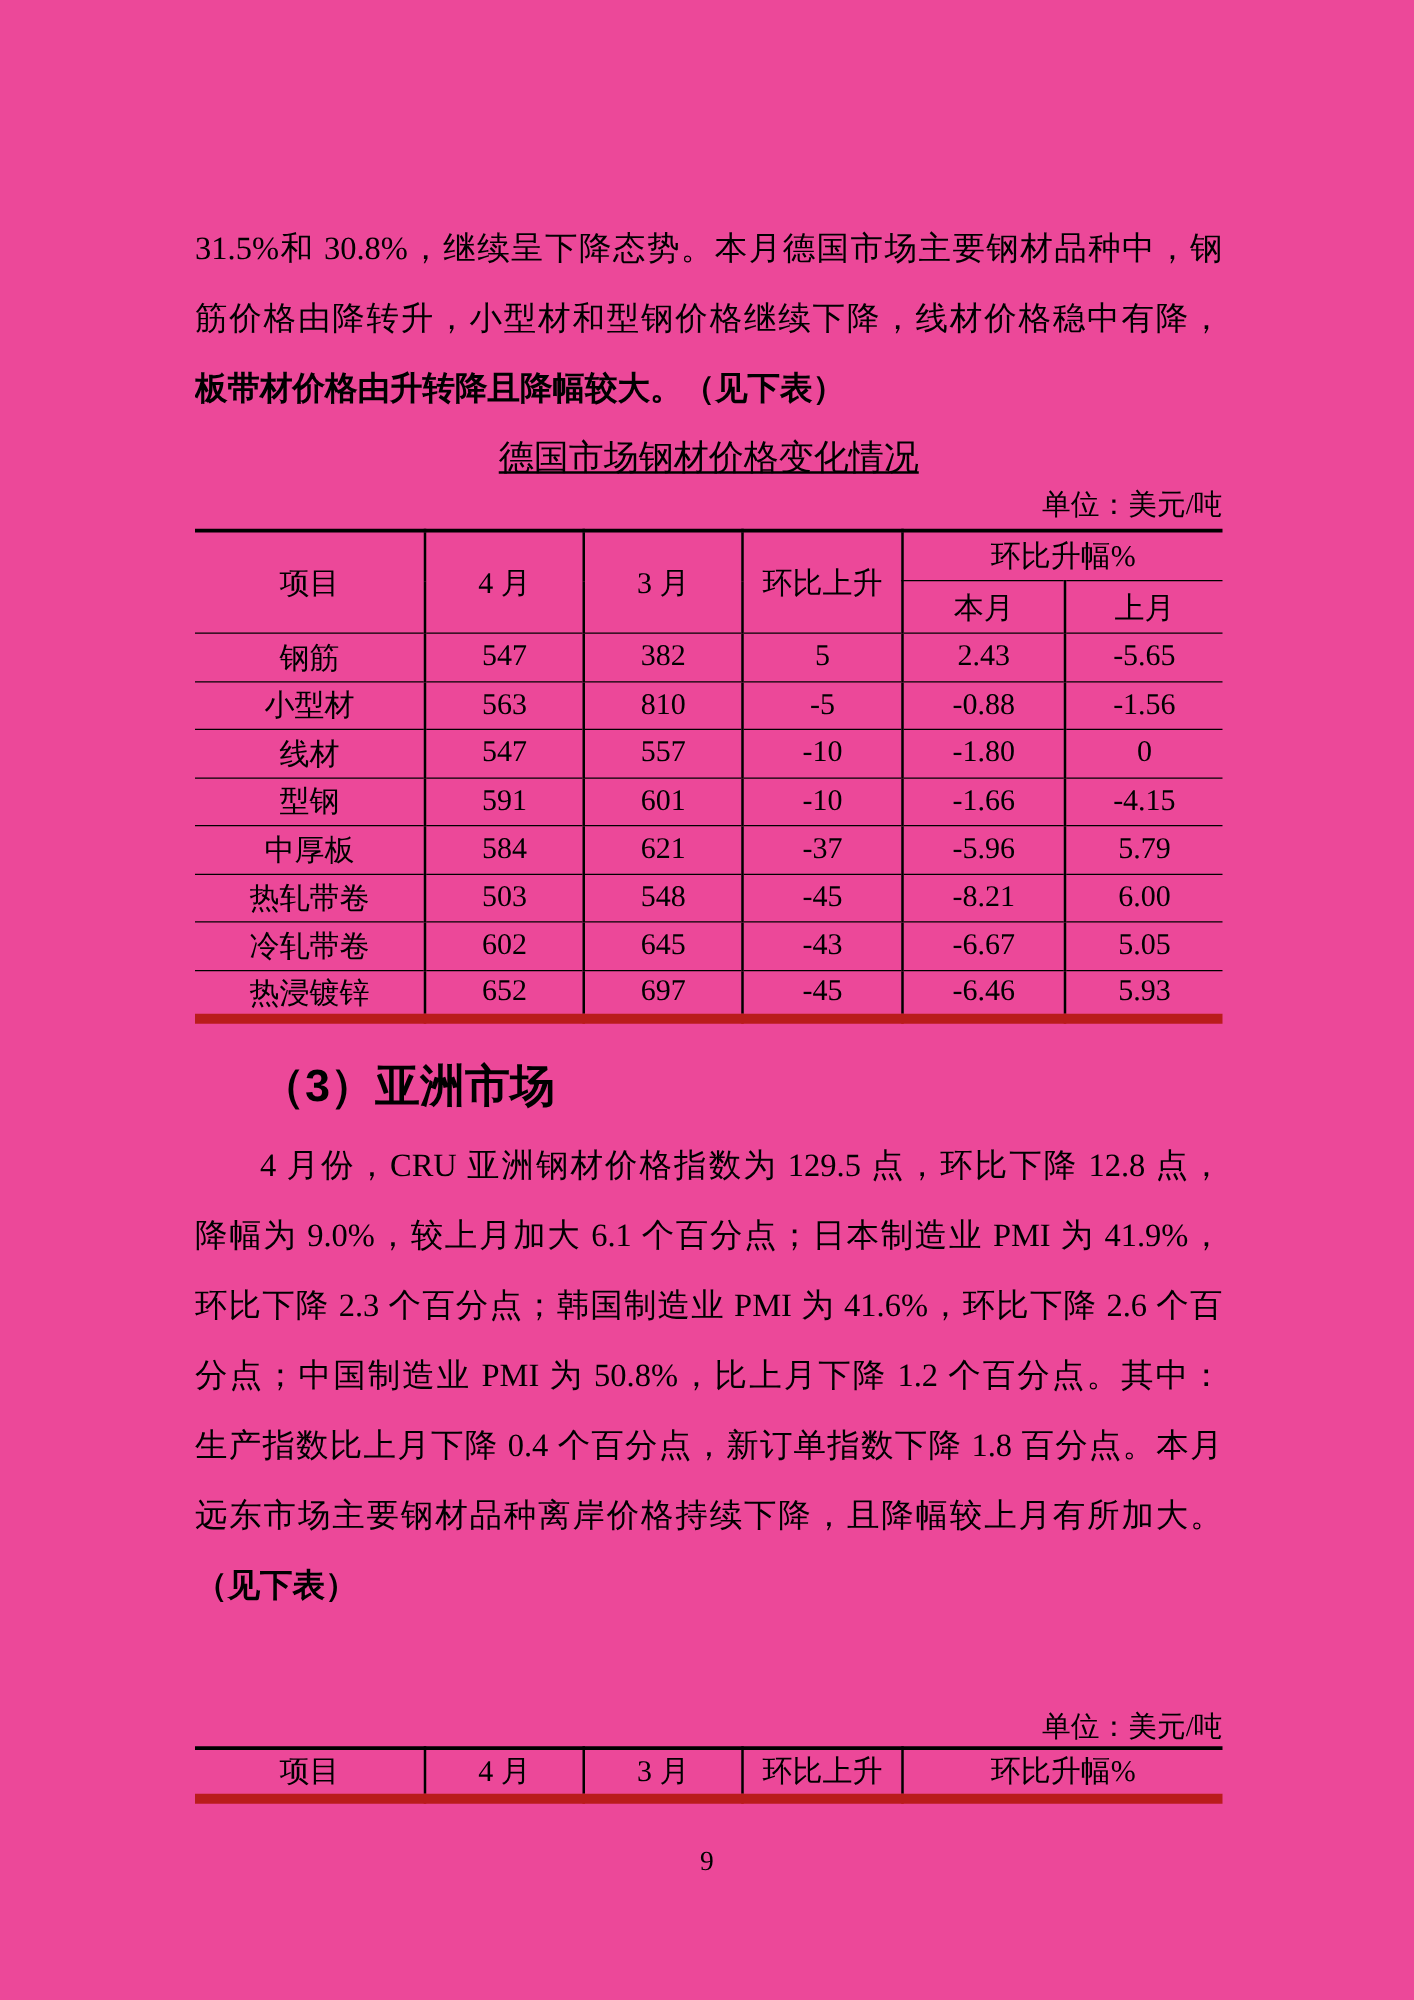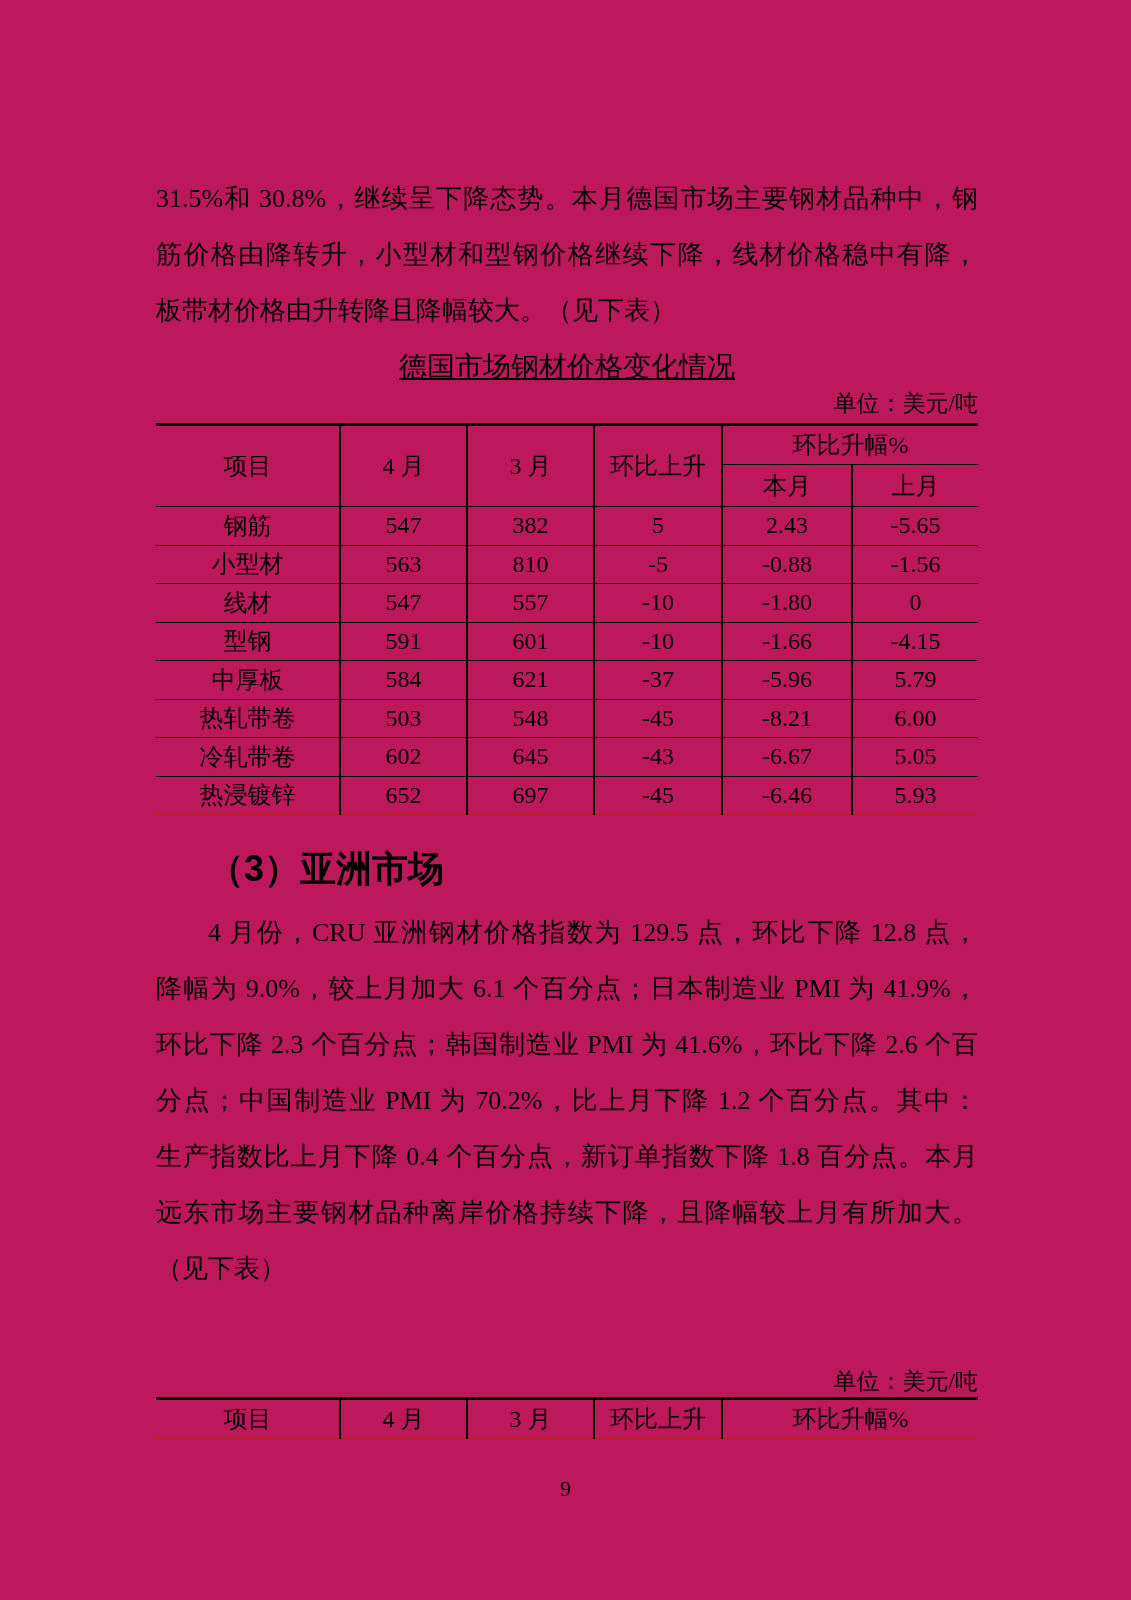--- a/index.html
+++ b/index.html
@@ -1,38 +1,38 @@
 <!DOCTYPE html>
 <html><head>
 <meta charset="utf-8">
 <style>
   html, body { margin: 0; padding: 0; background: #888; }
   .page {
     position: relative;
     width: 1131px;
     height: 1600px;
     margin: 0 auto;
-    background: #be185d;
+    background: #ec4899;
     color: #000000;
     font-family: "Liberation Serif", "DejaVu Serif", serif;
     overflow: hidden;
   }
   .col { position: absolute; left: 156px; width: 822px; }
 
   
   .para { font-size: 26px; }
   .para .line {
     height: 56px;
     line-height: 56px;
     text-align: justify;
     text-align-last: justify;
     white-space: normal;
     overflow: hidden;
   }
-  .para .line.last { text-align-last: left; }
+  .para .line.last { text-align-last: left; font-weight: bold; }
   .para .line.indent { text-indent: 52px; }
 
   
   .heading {
     top: 851px;
     height: 36px;
     line-height: 36px;
     font-family: "Liberation Sans", "DejaVu Sans", sans-serif;
     font-weight: bold;
     font-size: 36px;
@@ -43,21 +43,21 @@
   .tbl-title { text-align: center; font-size: 28px; height: 46px; line-height: 46px; }
   .unit-line { text-align: right; font-size: 23px; height: 30px; line-height: 30px; }
 
   
   table.price {
     border-collapse: collapse;
     table-layout: fixed;
     width: 822px;
     font-size: 24px;
     border-top: 3px solid #000;
-    border-bottom: 1px solid #b91c1c;
+    border-bottom: 8px solid #b91c1c;
   }
   table.price th, table.price td {
     font-weight: normal;
     text-align: center;
     vertical-align: middle;
     padding: 0;
     overflow: hidden;
   }
   table.price .v { border-right: 2px solid #000; }
   table.price .split { border-bottom: 1.5px solid #000; }
@@ -181,21 +181,21 @@
         </tbody>
     </table>
   </div>
 
   <div class="col heading">（3）亚洲市场</div>
 
   <div class="col para" style="top:905px;">
       <div class="line indent">4 月份，CRU 亚洲钢材价格指数为 129.5 点，环比下降 12.8 点，</div>
       <div class="line">降幅为 9.0%，较上月加大 6.1 个百分点；日本制造业 PMI 为 41.9%，</div>
       <div class="line">环比下降 2.3 个百分点；韩国制造业 PMI 为 41.6%，环比下降 2.6 个百</div>
-      <div class="line">分点；中国制造业 PMI 为 70.2%，比上月下降 1.2 个百分点。其中：</div>
+      <div class="line">分点；中国制造业 PMI 为 50.8%，比上月下降 1.2 个百分点。其中：</div>
       <div class="line">生产指数比上月下降 0.4 个百分点，新订单指数下降 1.8 百分点。本月</div>
       <div class="line">远东市场主要钢材品种离岸价格持续下降，且降幅较上月有所加大。</div>
       <div class="line last">（见下表）</div>
     </div>
 
 
   <div class="col unit-line" style="top:1367px;">单位：美元/吨</div>
 
   <div class="col" style="top:1397px;">
     <table class="price" id="fareast-table">

